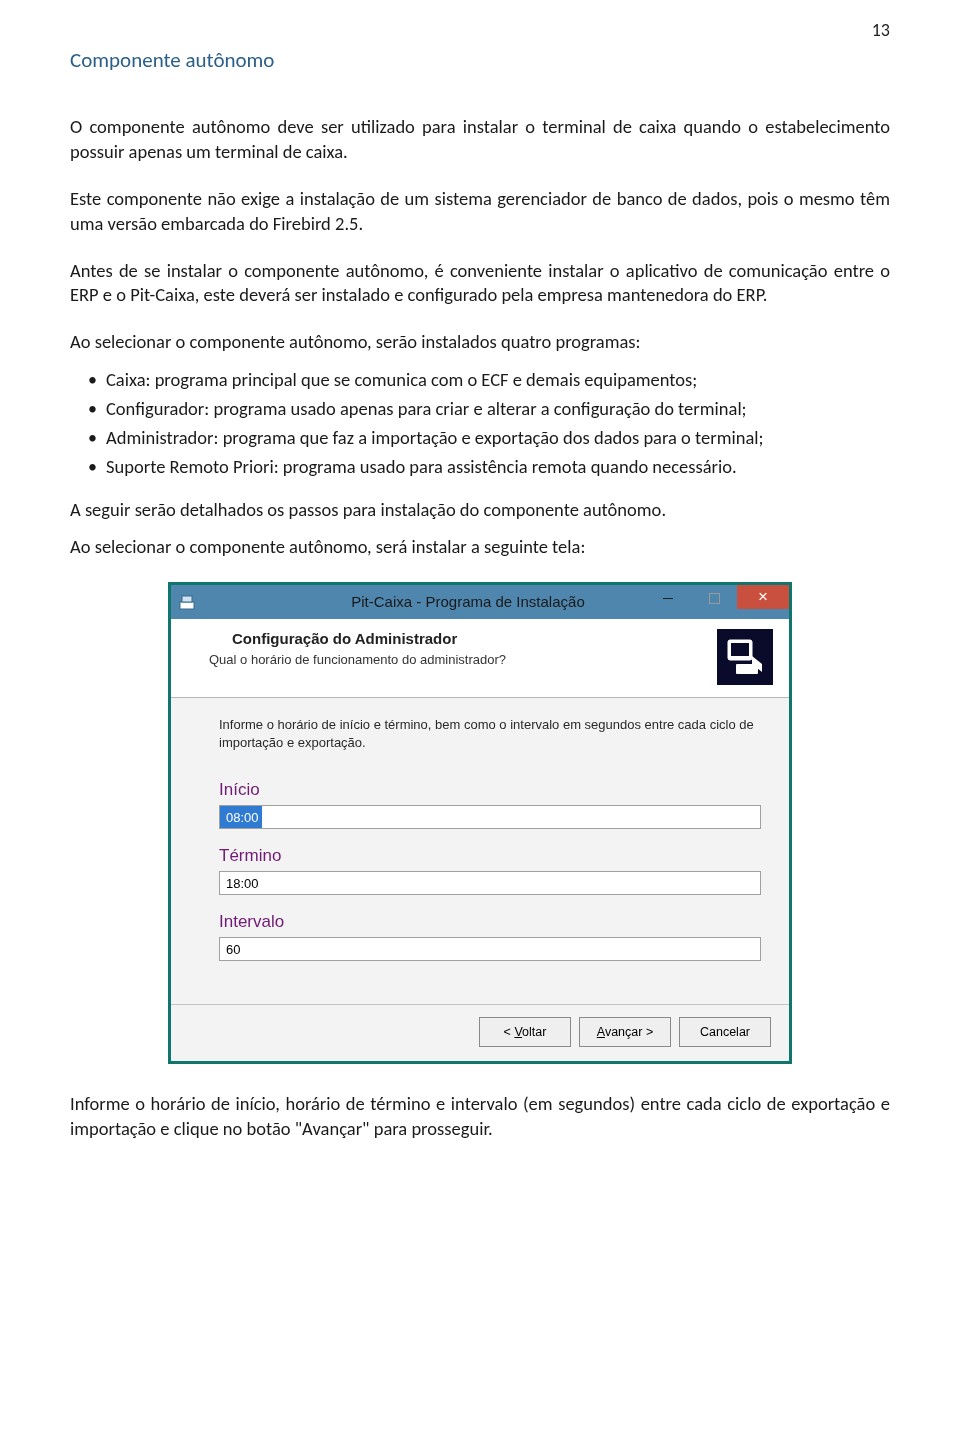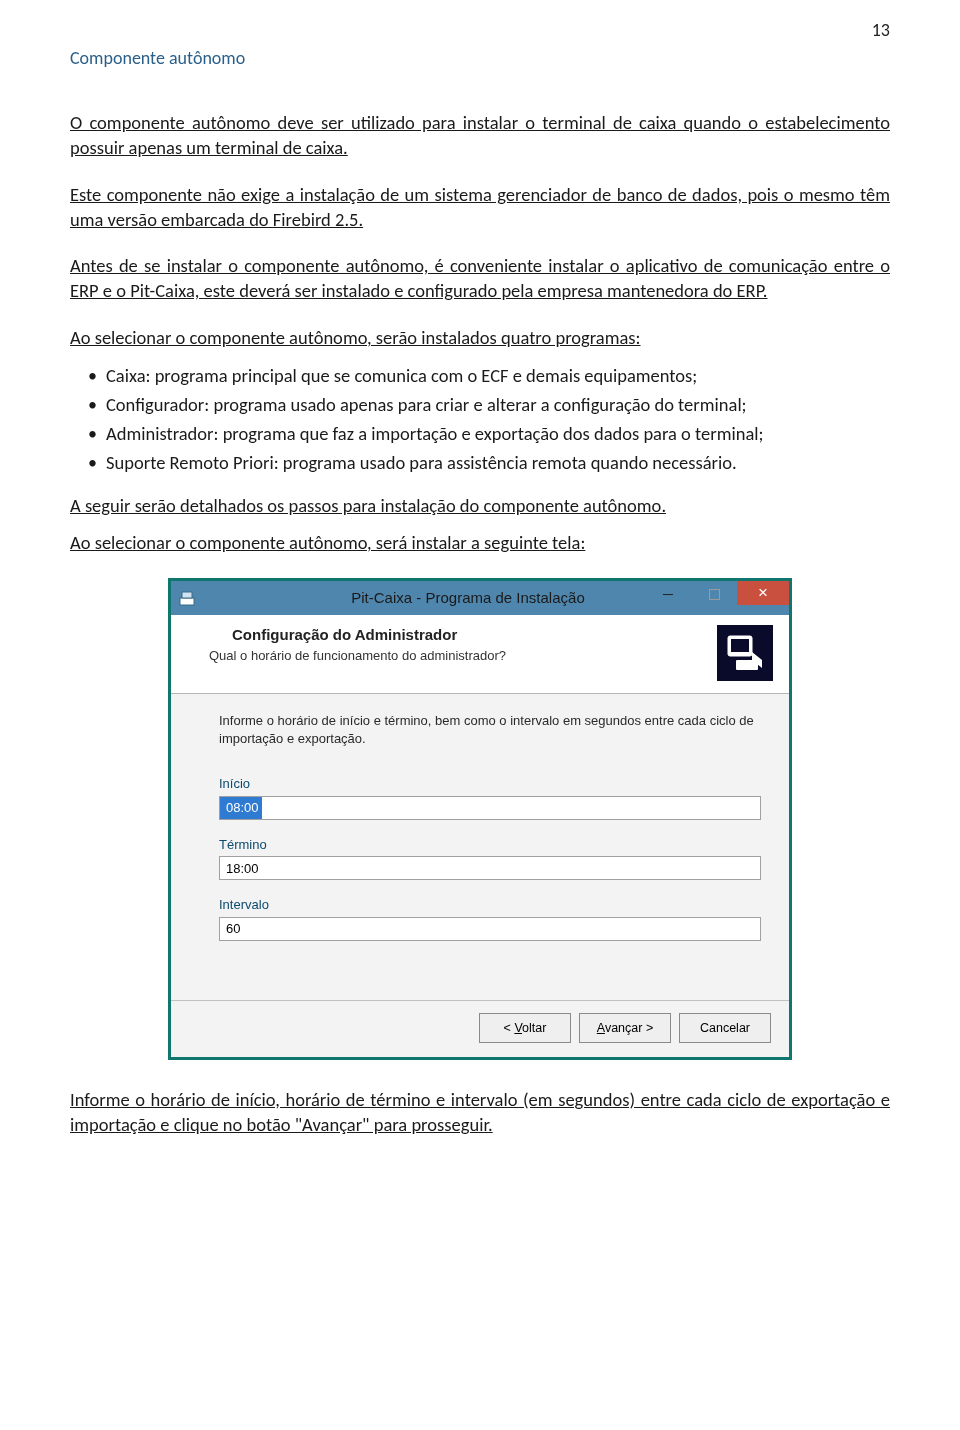--- a/index.html
+++ b/index.html
@@ -13,24 +13,24 @@
     line-height: 1.35;
   }
   .page-number {
     text-align: right;
     font-size: 18px;
     color: #222;
   }
   h2.section-title {
     color: #2a5f8a;
     font-weight: 400;
-    font-size: 18px;
+    font-size: 21px;
     margin: 4px 0 40px 0;
   }
-  p.body { margin: 0 0 22px 0; text-align: justify; text-decoration: underline; }
+  p.body { margin: 0 0 22px 0; text-align: justify; }
   p.body.tight { margin-bottom: 12px; }
   ul.bullets { list-style: none; margin: 13px 0 18px 0; padding: 0; }
   ul.bullets li {
     position: relative;
     padding-left: 36px;
     margin: 4px 0;
   }
   ul.bullets li::before {
     content: "•";
     position: absolute;
@@ -91,21 +91,21 @@
     background: #0a0a2a;
     display:flex; align-items:center; justify-content:center;
     margin-left: 8px;
   }
   .inner {
     padding: 18px 28px 10px 48px;
     min-height: 306px;
   }
   .instr { font-size: 13px; color:#2a2a2a; margin-bottom: 28px; line-height: 1.35; }
   .field { margin-bottom: 16px; }
-  .field label { display:block; font-size:13px; color:#0c4a6e; margin-bottom:3px; }
+  .field label { display:block; font-size:17px; color:#701a75; margin-bottom:3px; }
   .field input {
     width: 100%;
     height: 24px;
     border: 1px solid #a0a0a0;
     padding: 2px 6px;
     font-size: 13px;
     font-family: inherit;
     background:#fff;
   }
   .field input.sel {

